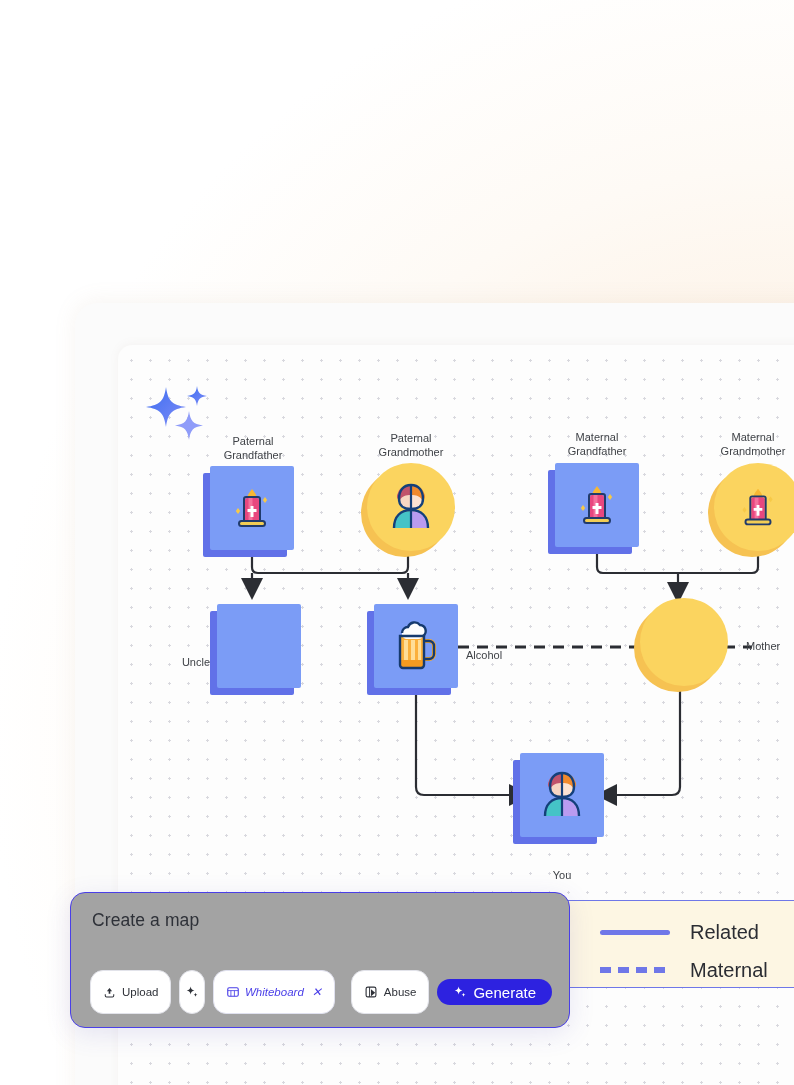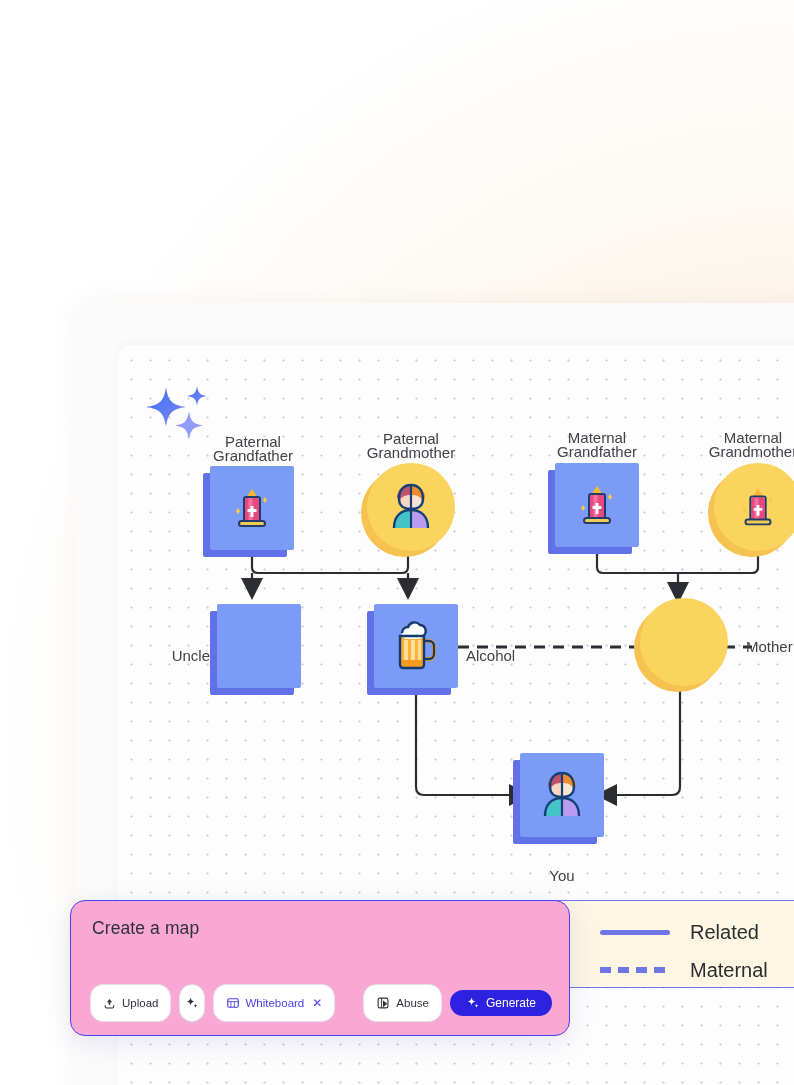--- a/index.html
+++ b/index.html
@@ -64,21 +64,21 @@
     background: #f6c252; border-radius: 50%;
   }
   .ci-face {
     position: absolute; left: 0; top: 0;
     width: 88px; height: 88px;
     background: #fbd45f; border-radius: 50%;
     display: flex; align-items: center; justify-content: center;
   }
   .node-label {
     position: absolute;
-    font-size: 15px; color: #3f4247;
+    font-size: 11px; color: #3f4247;
     line-height: 13.5px; text-align: center;
     white-space: pre-line;
   }
 
   
   .legend {
     position: absolute;
     left: 544px; top: 900px;
     width: 268px; height: 88px;
     background: #fdf6e3;
@@ -97,50 +97,49 @@
 
   
   .abuse-wrap { position: absolute; left: 545px; top: 896px; width: 80px; text-align: center; }
   .abuse-label { position: absolute; left: 530px; top: 962px; font-size: 15px; color: #2b2d33; white-space: nowrap; }
 
   
   .prompt-panel {
     position: absolute;
     left: 70px; top: 892px;
     width: 500px; height: 136px;
-    background: #f9a8d4;
+    background: #a3a3a3;
     border: 1.8px solid #4a3fe8;
     border-radius: 15px;
     box-shadow: 0 6px 26px rgba(80,70,180,.13);
-    margin-top: 8px;
   }
   .prompt-text {
     position: absolute; left: 21px; top: 17px;
     font-size: 17.5px; color: #2e3138; letter-spacing: .1px;
   }
   .prompt-bar {
     position: absolute; left: 19px; right: 17px; bottom: 13px;
     display: flex; align-items: center; gap: 8px;
   }
   .pill {
     display: flex; align-items: center; gap: 6px;
-    height: 38px; padding: 0 12px;
+    height: 44px; padding: 0 12px;
     border: 1px solid #e2e3ea; border-radius: 13px;
     background: #fff; font-size: 11.5px; color: #2e3138;
     white-space: nowrap;
   }
   .pill.round { padding: 0; width: 26px; justify-content: center; }
-  .pill.wb { color: #4a3fe8; border-color: #e0e1ef; gap: 5px; }
+  .pill.wb { color: #4a3fe8; border-color: #e0e1ef; gap: 5px; font-style: italic; }
   .pill.wb .wb-x { color: #4a3fe8; font-size: 12px; margin-left: 3px; }
   .spacer { flex: 1; }
   .btn-generate {
     display: flex; align-items: center; gap: 6px;
     height: 26px; padding: 0 16px;
     background: #2d22e0; border-radius: 13px;
-    color: #fff; font-size: 12px; white-space: nowrap; justify-content: center;
+    color: #fff; font-size: 15px; white-space: nowrap; justify-content: center;
   }
 </style>
 </head>
 <body>
 
 <div class="outer-card"></div>
 
 <div class="canvas">
 
   <div class="sparkles">
@@ -247,21 +246,21 @@
         <rect x="24.5" y="18" width="4" height="24" fill="#f4719d"></rect>
         <path d="M26.5 26 h3 v3 h3 v3 h-3 v5 h-3 v-5 h-3 v-3 h3z" fill="#fff"></path>
         <rect x="20" y="17" width="16" height="26" rx="2" fill="none" stroke="#213b6b" stroke-width="2"></rect>
         <rect x="15" y="41" width="26" height="5" rx="2.5" fill="#f2cd55" stroke="#213b6b" stroke-width="2"></rect>
         <path d="M41 17 l2.2 3 -2.2 3 -2.2-3z" fill="#f7c948"></path>
         <path d="M14 28 l2.2 3 -2.2 3 -2.2-3z" fill="#f7c948"></path>
       </svg>
     </div>
   </div>
 
-  <div class="node-label" style="left:22px; top:304px; width:70px; text-align:right;">Uncle</div>
+  <div class="node-label" style="left:22px; top:311px; width:70px; text-align:right;">Uncle</div>
   <div class="node" style="left:99px; top:259px; width:84px; height:84px;">
     <div class="sq-shadow"></div>
     <div class="sq-face"></div>
   </div>
 
   <div class="node-label" style="left:348px; top:304px; width:70px; text-align:left;">Alcohol</div>
   <div class="node" style="left:256px; top:259px; width:84px; height:84px;">
     <div class="sq-shadow"></div>
     <div class="sq-face">
       <svg width="54" height="54" viewBox="0 0 54 54">

